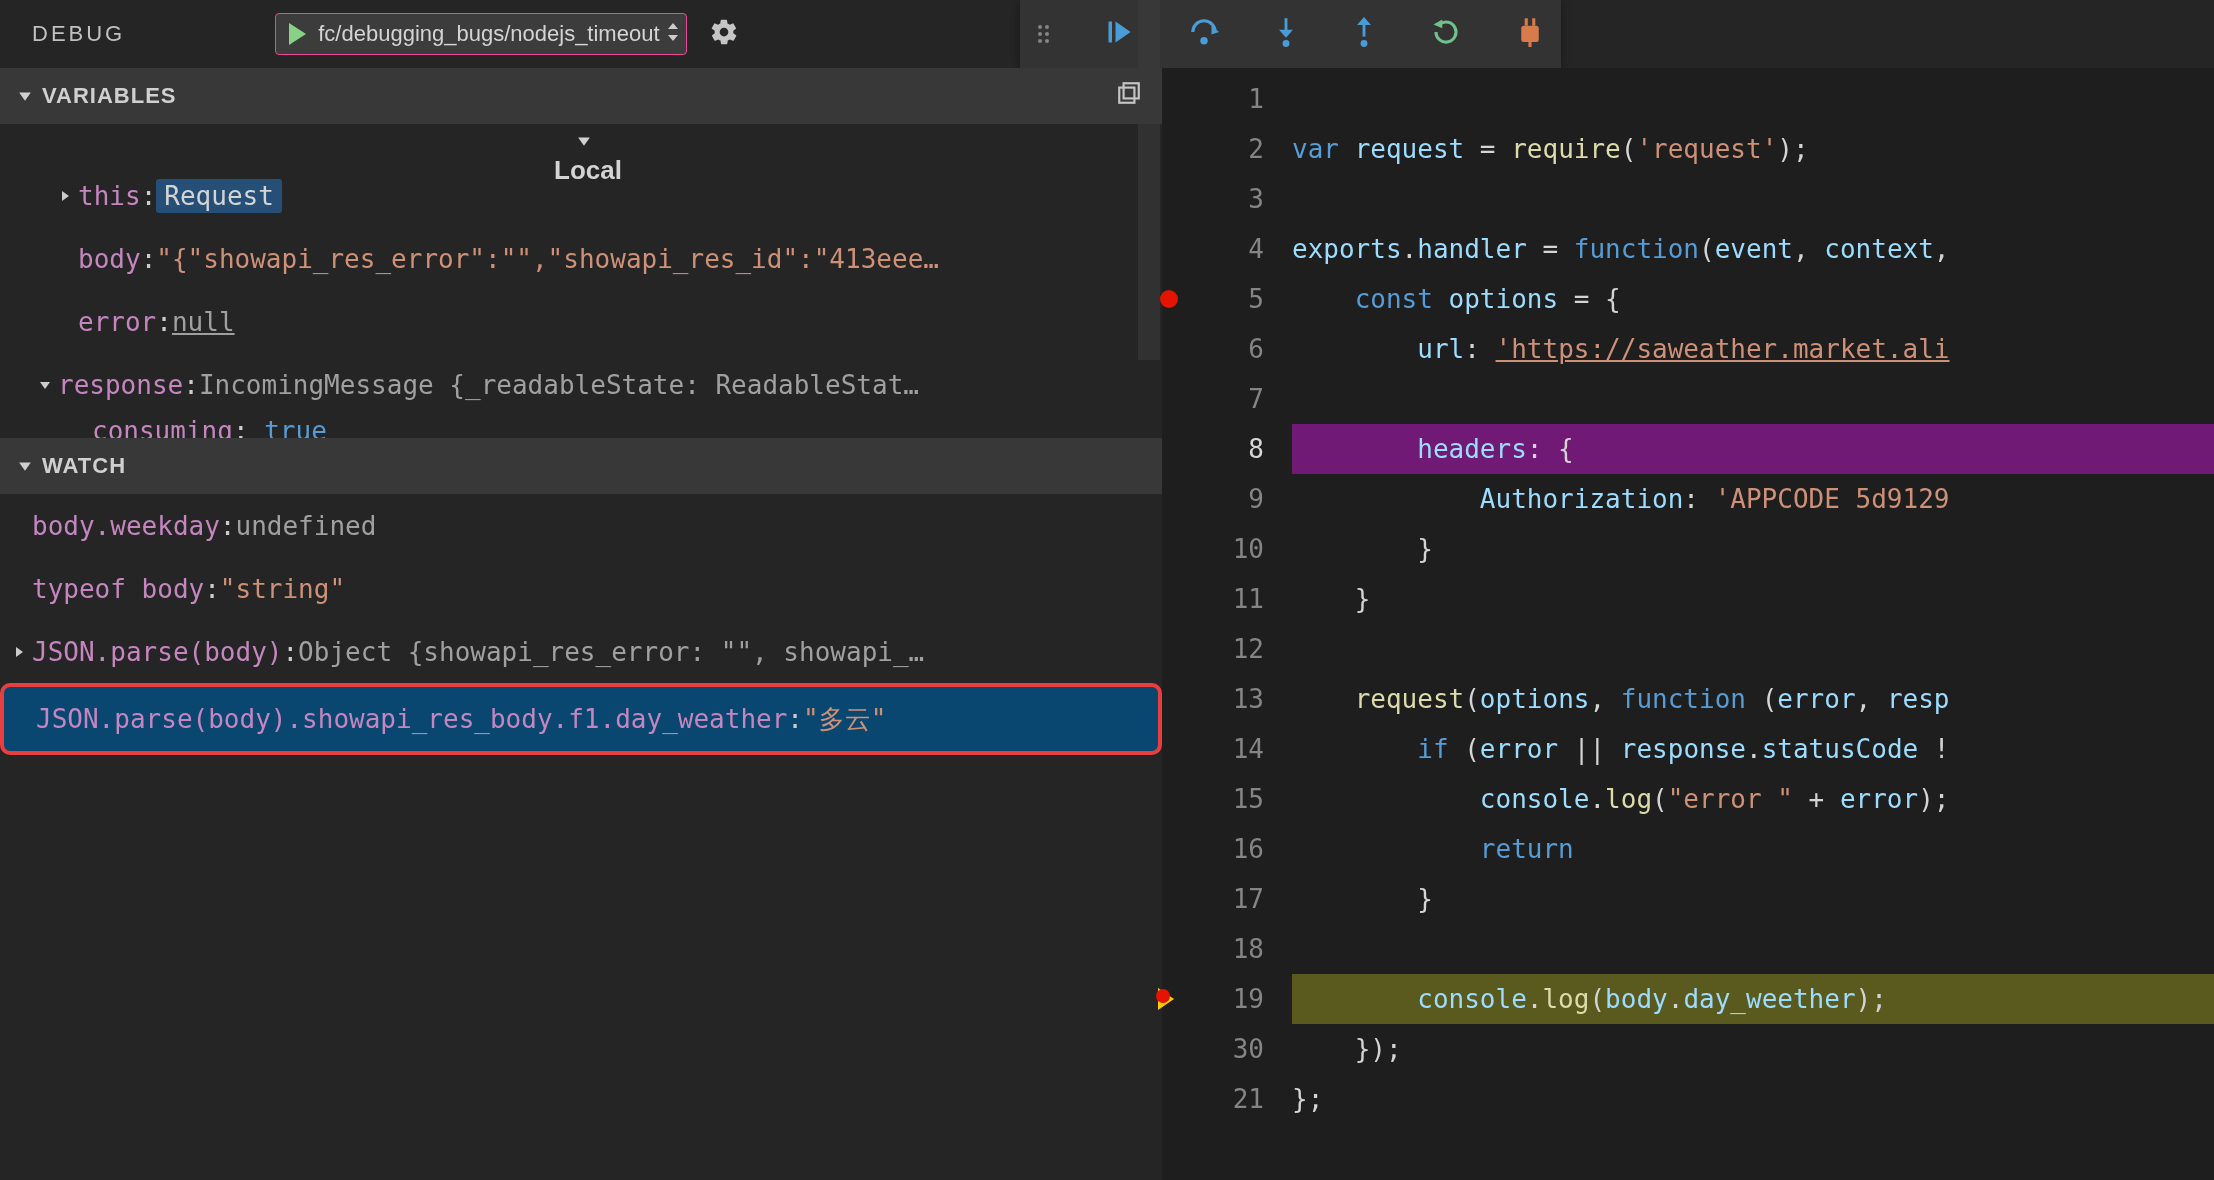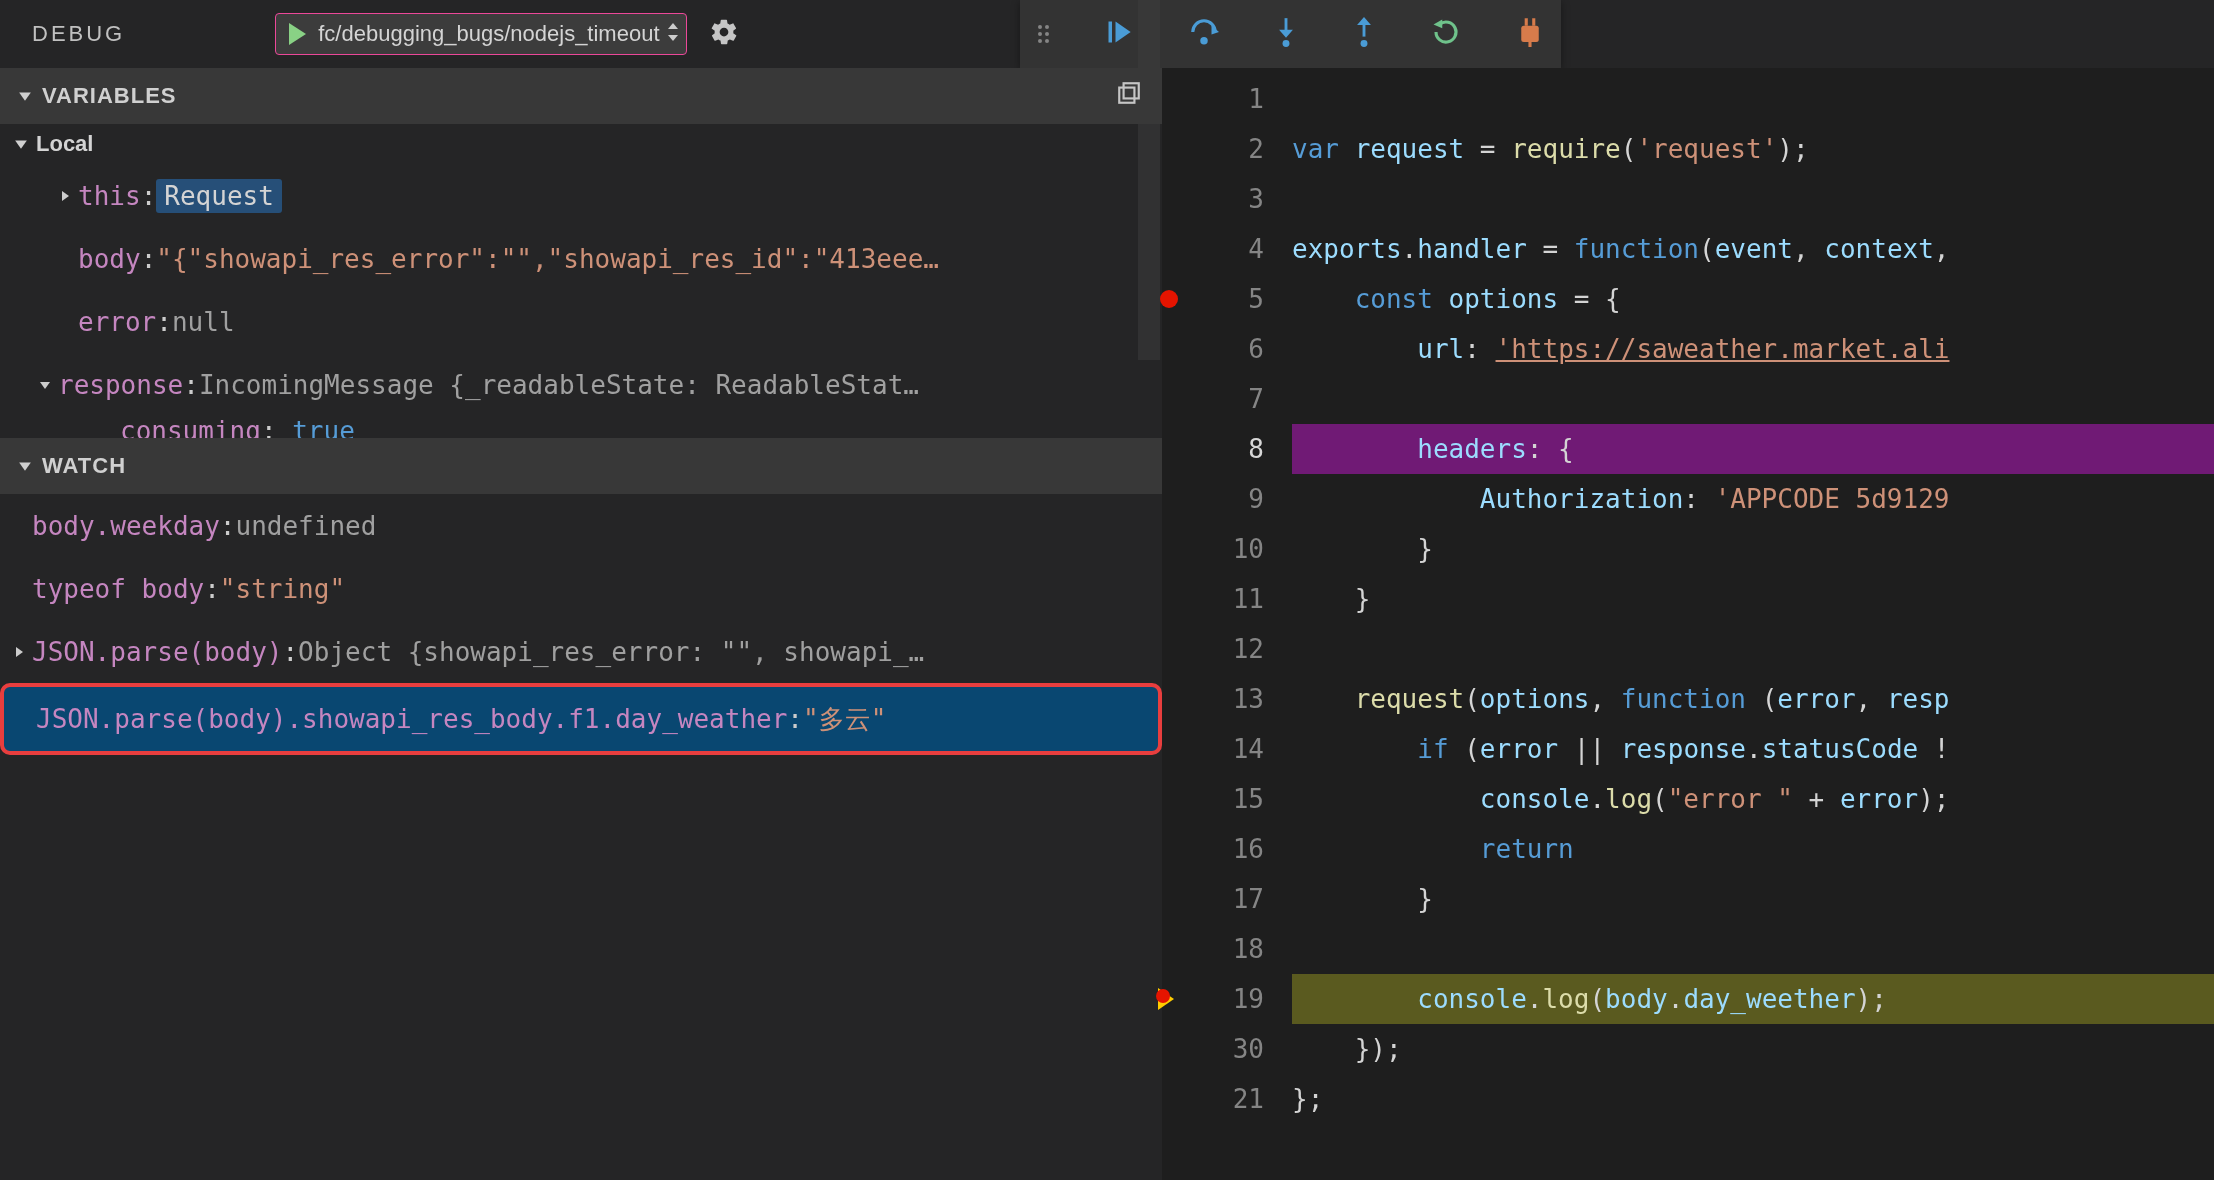--- a/index.html
+++ b/index.html
@@ -89,22 +89,23 @@
     position: absolute;
     right: 20px;
   }
   .local-header {
     height: 40px;
     display: flex;
     align-items: center;
     padding-left: 14px;
     font-family: -apple-system, sans-serif;
     font-weight: 700;
-    font-size: 22px;
+    font-size: 26px;
     color: #d4d4d4;
+    flex-direction: column;
   }
   .var-row {
     height: 63px;
     display: flex;
     align-items: center;
     padding-left: 36px;
     font-size: 26px;
     white-space: nowrap;
     overflow: hidden;
   }
@@ -113,26 +114,26 @@
     width: 26px; 
     display:inline-flex;
     justify-content:center;
     margin-left: -26px;
   }
   .k-var   { color: #c586c0; }
   .k-colon { color: #cccccc; }
   .k-type  { color: #a8a8a8; padding:2px 8px; border-radius:3px; }
   .k-type.hl { background:#264f78; color:#d4d4d4; }
   .k-str   { color: #ce9178; }
-  .k-null  { color: #a0a0a0; }
+  .k-null  { color: #a0a0a0; text-decoration: underline; }
   .k-prev  { color: #a0a0a0; }
   .k-bool  { color: #569cd6; }
   .truncated-row {
     height: 22px;
-    padding-left: 120px;
+    padding-left: 92px;
     font-size: 26px;
     overflow:hidden;
     color:#569cd6;
   }
   .truncated-row .k-var { color:#c586c0; }
   .watch-row {
     height: 63px;
     display:flex;
     align-items:center;
     padding-left: 32px;

